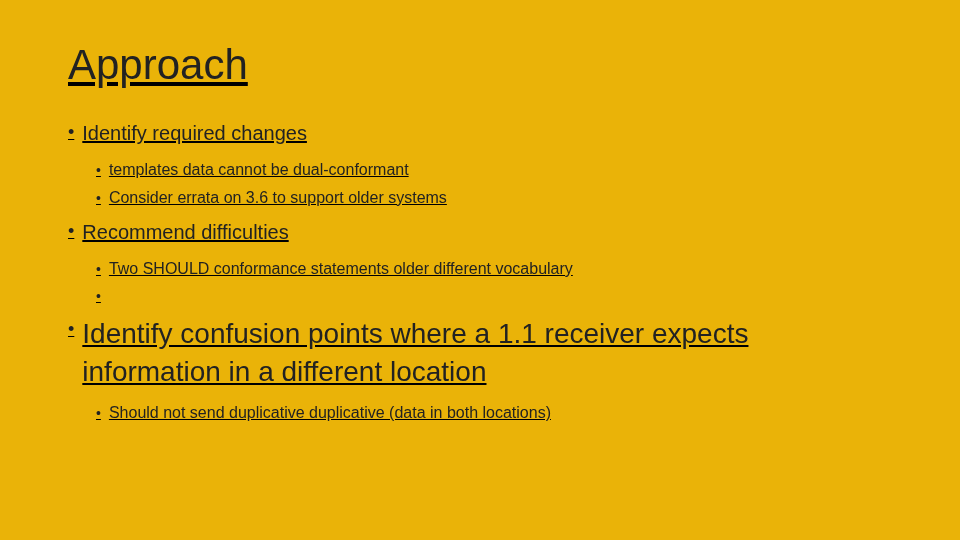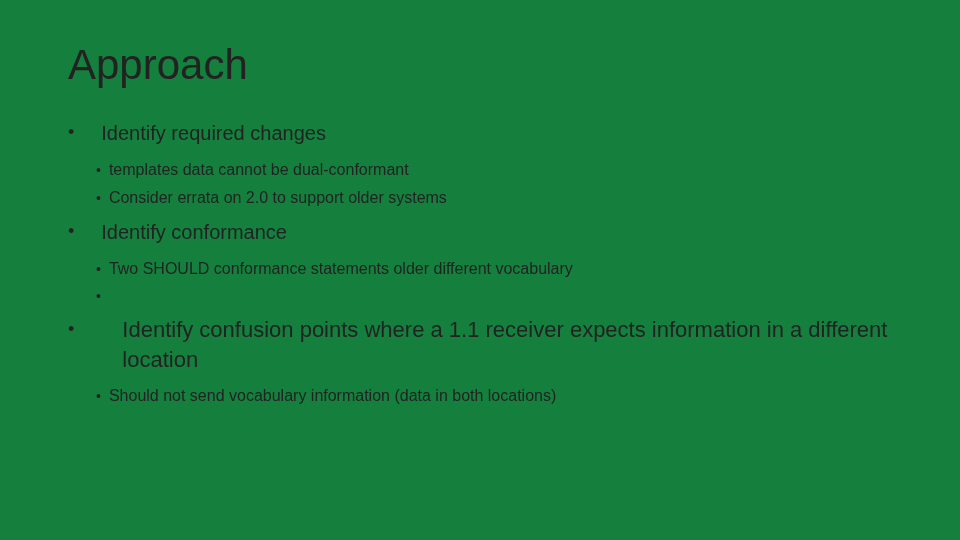--- a/index.html
+++ b/index.html
@@ -12,22 +12,23 @@
       width: 960px;
       height: 540px;
       background: #ffffff;
       font-family: 'Segoe UI', Arial, sans-serif;
       overflow: hidden;
     }
 
     .slide {
       width: 960px;
       height: 540px;
-      background: #15803d;
+      background: #eab308;
       padding: 40px 68px 40px 68px;
+      text-decoration: underline;
     }
 
     .title {
       font-size: 42px;
       font-weight: 300;
       color: #222222;
       margin-bottom: 28px;
       line-height: 1.2;
     }
 
@@ -46,28 +47,26 @@
     .bullet-l1 .bullet-marker {
       font-size: 18px;
       margin-right: 8px;
       margin-top: 1px;
       flex-shrink: 0;
     }
 
     .bullet-l1 .bullet-text {
       font-size: 20px;
       color: #222222;
-      margin-left: 19px;
     }
 
     .bullet-l1 .bullet-text-large {
-      font-size: 22px;
+      font-size: 28px;
       color: #222222;
       line-height: 1.35;
-      margin-left: 40px;
     }
 
     .sub-bullets {
       margin-left: 28px;
       margin-top: 4px;
       margin-bottom: 6px;
     }
 
     .bullet-l2 {
       display: flex;
@@ -105,48 +104,48 @@
         <span class="bullet-marker">•</span>
         <span class="bullet-text">Identify required changes</span>
       </div>
       <div class="sub-bullets">
         <div class="bullet-l2">
           <span class="bullet-marker">•</span>
           <span class="bullet-text">templates data cannot be dual-conformant</span>
         </div>
         <div class="bullet-l2">
           <span class="bullet-marker">•</span>
-          <span class="bullet-text">Consider errata on 2.0 to support older systems</span>
+          <span class="bullet-text">Consider errata on 3.6 to support older systems</span>
         </div>
       </div>
     </div>
 
     <div class="section">
       <div class="bullet-l1">
         <span class="bullet-marker">•</span>
-        <span class="bullet-text">Identify conformance</span>
+        <span class="bullet-text">Recommend difficulties</span>
       </div>
       <div class="sub-bullets">
         <div class="bullet-l2">
           <span class="bullet-marker">•</span>
           <span class="bullet-text">Two SHOULD conformance statements older different vocabulary</span>
         </div>
         <div class="bullet-l2">
           <span class="bullet-marker">•</span>
         </div>
       </div>
     </div>
 
     <div class="section">
       <div class="bullet-l1">
         <span class="bullet-marker">•</span>
         <span class="bullet-text-large">Identify confusion points where a 1.1 receiver expects information in a different location</span>
       </div>
       <div class="sub-bullets">
         <div class="bullet-l2">
           <span class="bullet-marker">•</span>
-          <span class="bullet-text">Should not send vocabulary information (data in both locations)</span>
+          <span class="bullet-text">Should not send duplicative duplicative (data in both locations)</span>
         </div>
       </div>
     </div>
 
   </div>
 </div>
 
 </body></html>

